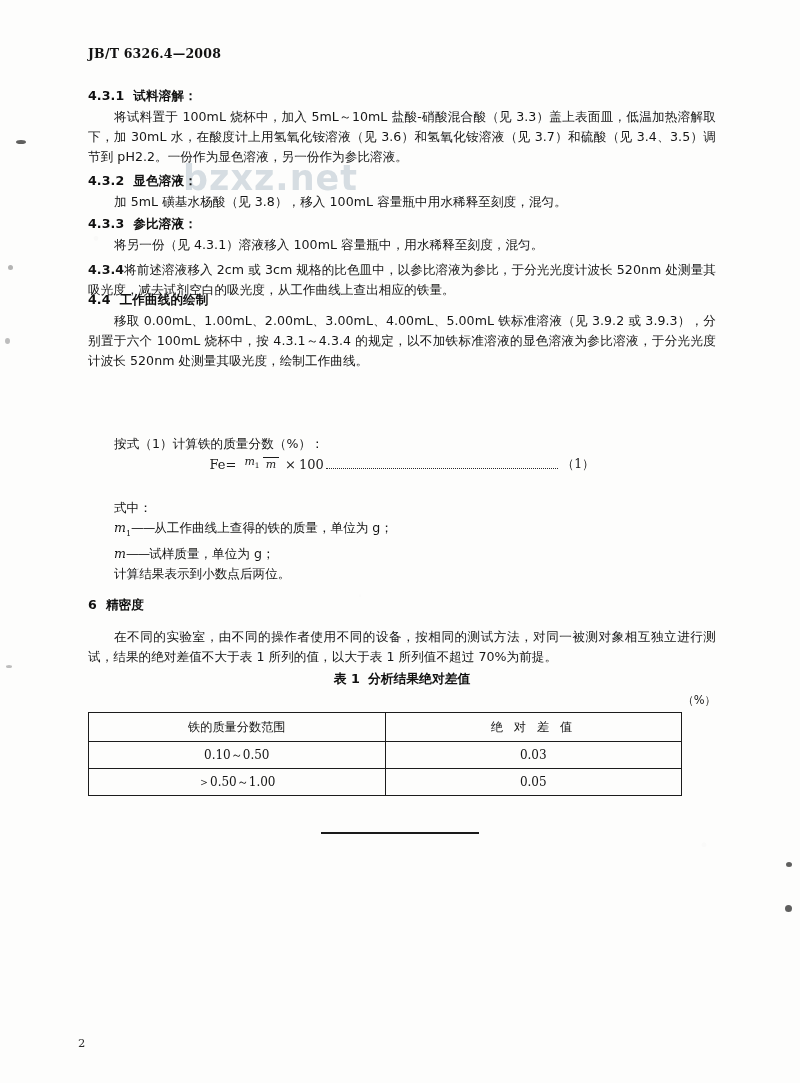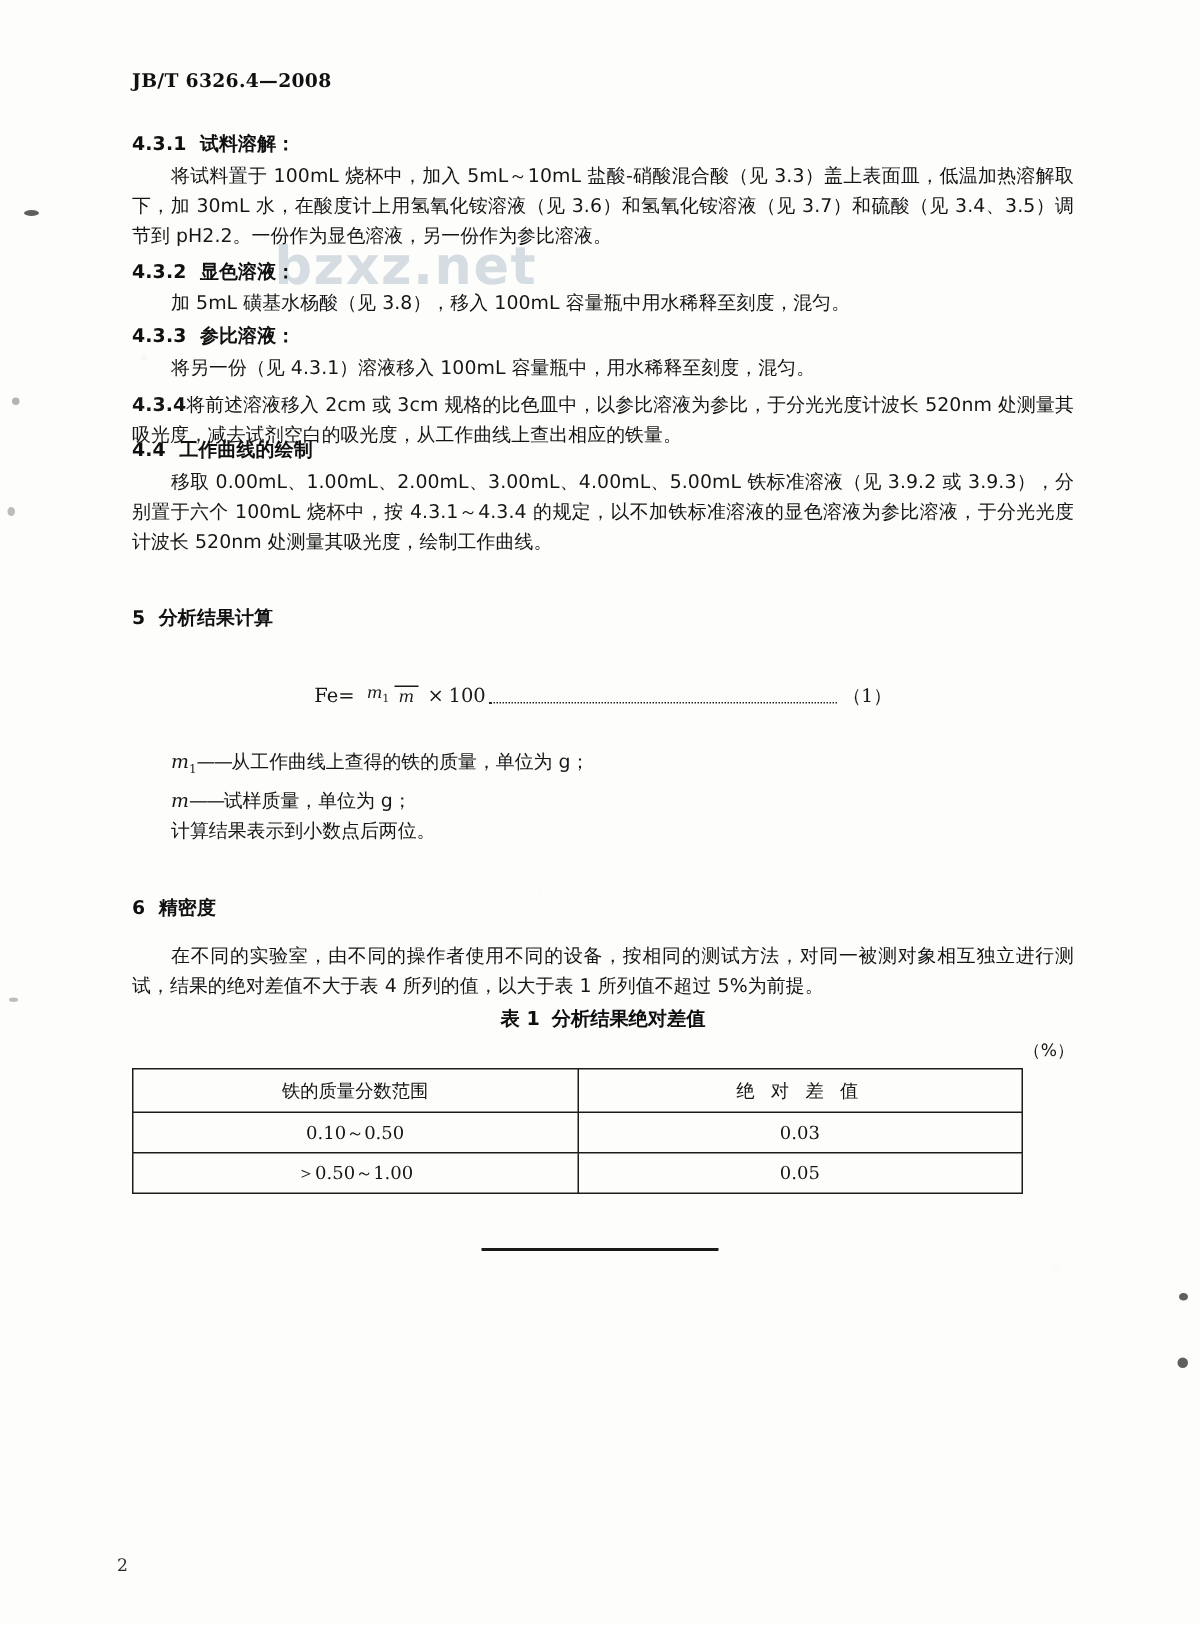--- a/index.html
+++ b/index.html
@@ -301,57 +301,56 @@
     <p class="para"><span class="num inline-num" style="font-weight:bold;">4.3.4</span><span>将前述溶液移入 2cm 或 3cm 规格的比色皿中，以参比溶液为参比，于分光光度计波长 520nm 处测量其吸光度，减去试剂空白的吸光度，从工作曲线上查出相应的铁量。</span></p>
   </div>
 
   <div class="body-block" style="top:292px;">
     <div class="heading">
       <span class="num inline-num">4.4</span><span>工作曲线的绘制</span>
     </div>
     <p class="para indent">移取 0.00mL、1.00mL、2.00mL、3.00mL、4.00mL、5.00mL 铁标准溶液（见 3.9.2 或 3.9.3），分别置于六个 100mL 烧杯中，按 4.3.1～4.3.4 的规定，以不加铁标准溶液的显色溶液为参比溶液，于分光光度计波长 520nm 处测量其吸光度，绘制工作曲线。</p>
   </div>
 
-  <div class="body-block" style="top:404px;">
-    <div class="heading">
-      <span class="num inline-num">5</span><span>分析结果计算</span>
-    </div>
+  <div class="body-block" style="top:434px;">
+    <p class="para indent">按式（1）计算铁的质量分数（%）：</p>
   </div>
 
   <div class="formula-row" style="top:456px;justify-content:center;">
     <div class="formula">
       <span class="lhs">Fe=</span>
       <span class="frac">
         <span class="numer"><span>m</span><sub>1</sub></span>
         <span class="denom">m</span>
       </span>
       <span class="mult">×</span>
       <span>100</span>
     </div>
     <span class="leader"></span>
     <span class="eq-no">（1）</span>
   </div>
 
   <div class="body-block" style="top:498px;">
+    <div class="var-line" style="text-indent:26px;">式中：</div>
     <div class="var-line" style="padding-left:26px;">
       <span class="var-sym"><span>m</span><sub>1</sub></span><span class="dash">——</span><span>从工作曲线上查得的铁的质量，单位为 g；</span>
     </div>
     <div class="var-line" style="padding-left:26px;">
       <span class="var-sym">m</span><span class="dash">——</span><span>试样质量，单位为 g；</span>
     </div>
     <div class="var-line" style="padding-left:26px;">计算结果表示到小数点后两位。</div>
   </div>
 
   <div class="body-block" style="top:597px;">
     <div class="heading">
       <span class="num inline-num">6</span><span>精密度</span>
     </div>
   </div>
   <div class="body-block" style="top:627px;">
-    <p class="para indent">在不同的实验室，由不同的操作者使用不同的设备，按相同的测试方法，对同一被测对象相互独立进行测试，结果的绝对差值不大于表 4 所列的值，以大于表 1 所列值不超过 5%为前提。</p>
+    <p class="para indent">在不同的实验室，由不同的操作者使用不同的设备，按相同的测试方法，对同一被测对象相互独立进行测试，结果的绝对差值不大于表 1 所列的值，以大于表 1 所列值不超过 70%为前提。</p>
   </div>
 
   <div class="table-caption" style="top:671px;">
     <span class="cap-num">表 1</span><span>分析结果绝对差值</span>
   </div>
 
   <div class="unit-label" style="top:693px;">（%）</div>
 
   <table class="data-table">
     <tbody>

